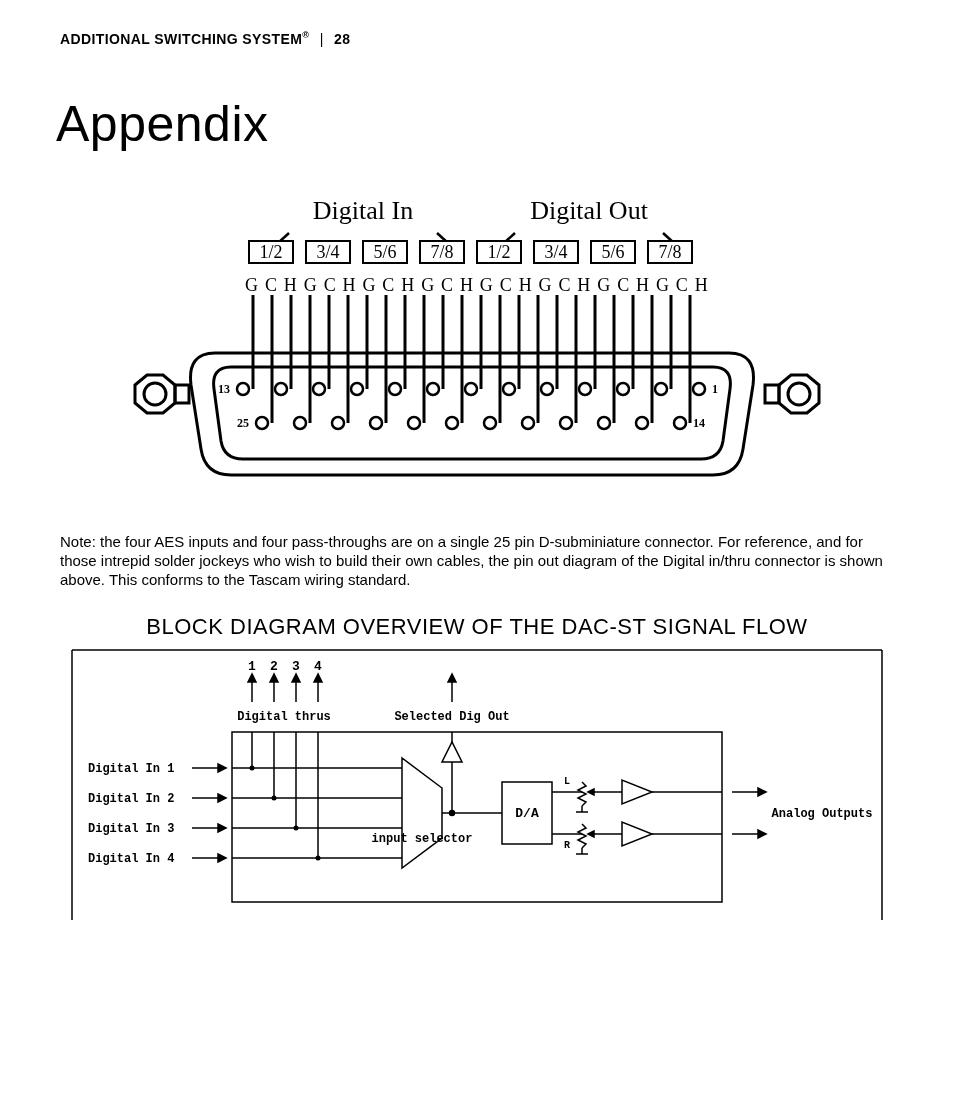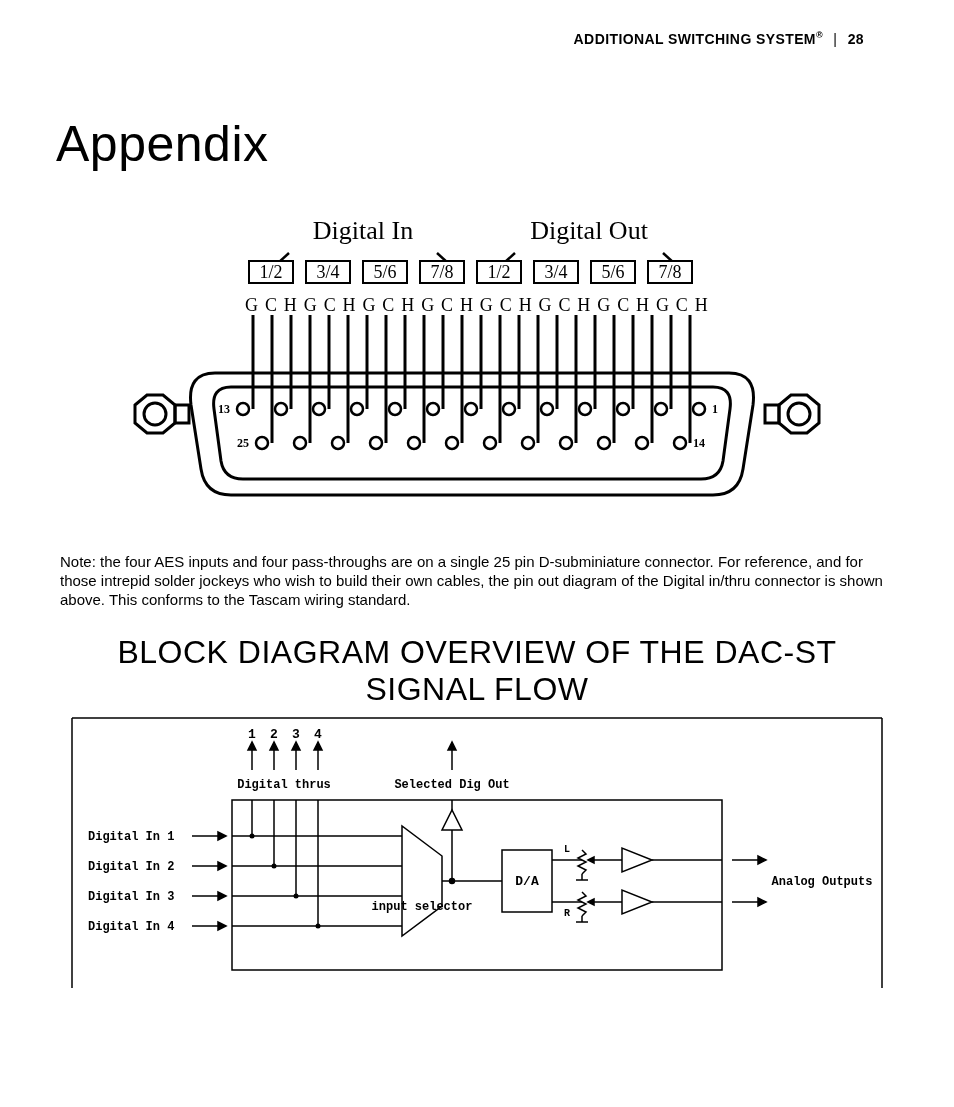--- a/index.html
+++ b/index.html
@@ -6,26 +6,25 @@
   body {
     width: 954px;
     height: 1107px;
     background: #fff;
     font-family: Arial, Helvetica, sans-serif;
     color: #000;
     position: relative;
     padding: 30px 60px 20px 60px;
   }
   .header {
-    text-align: right;
     font-size: 14px;
     font-weight: 900;
     font-stretch: condensed;
     letter-spacing: 0.4px;
-    margin-bottom: 68px;
+    margin-bottom: 48px;
     padding-right: 30px;
   }
   .header sup { font-size: 9px; }
   .header .sep { font-weight: 400; margin: 0 6px; }
   .h1 {
     font-family: Impact, "Arial Black", sans-serif;
     font-size: 50px;
     letter-spacing: 0.5px;
     margin-left: -4px;
   }
@@ -48,21 +47,21 @@
     font-family: "Arial Narrow", Arial, sans-serif;
     font-stretch: condensed;
     font-size: 15px;
     line-height: 1.25;
     margin-top: 24px;
   }
   .h3 {
     text-align: center;
     font-family: "Arial Narrow", Arial, sans-serif;
     font-stretch: condensed;
-    font-size: 32px;
+    font-size: 22px;
     letter-spacing: 0.5px;
     margin-top: 24px;
   }
   .block-wrap {
     display: flex;
     justify-content: center;
     margin-top: 2px;
   }
   .mono { font-family: "Courier New", monospace; font-weight: bold; }
 </style>

